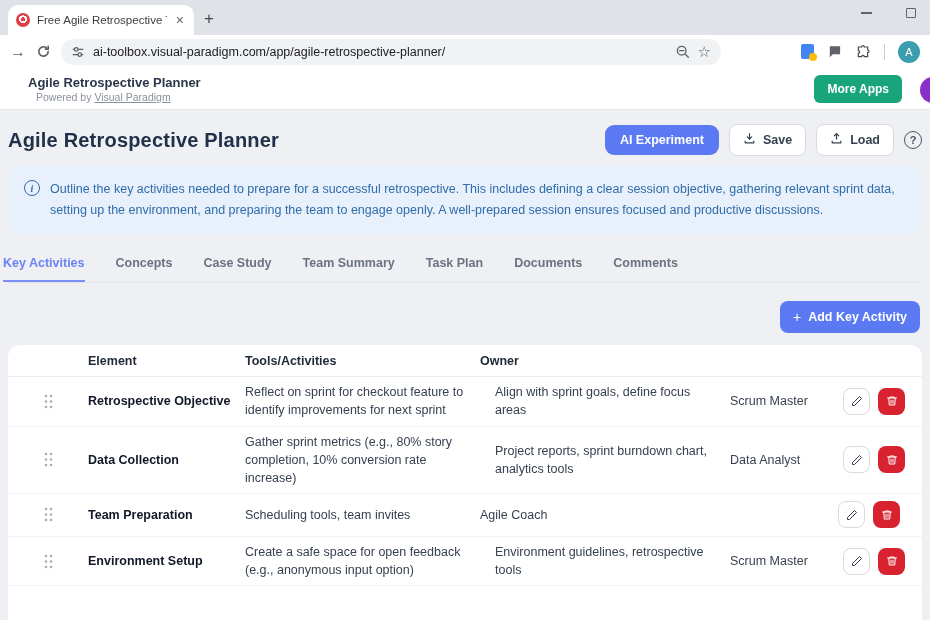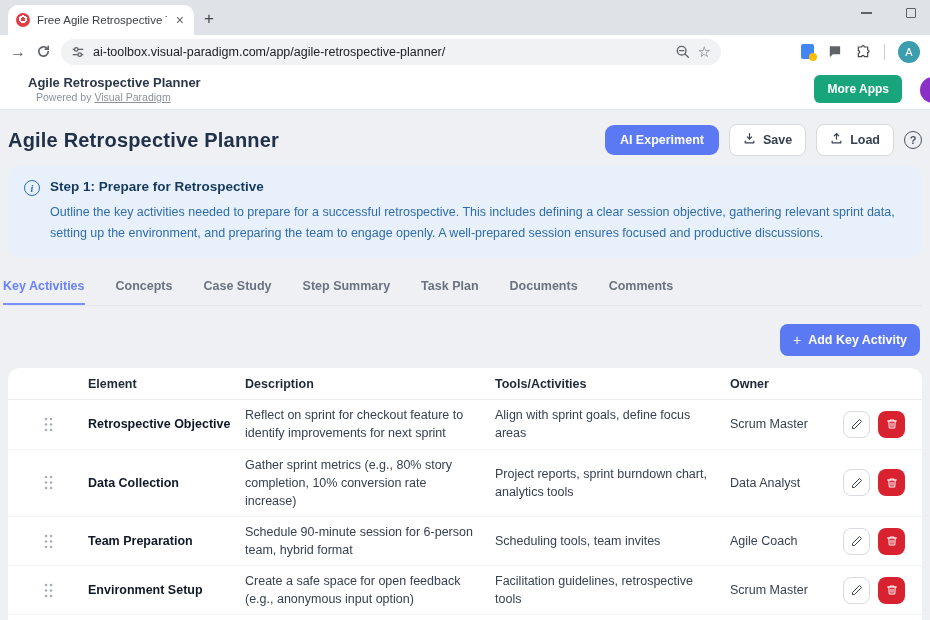--- a/index.html
+++ b/index.html
@@ -193,47 +193,45 @@
         </span>
         <span>Load</span>
       </button>
       <span class="help-circle">?</span>
     </div>
   </div>
 
   <div class="infobox">
     <span class="info-ic">i</span>
     <div>
-      <div class="info-title">Step 1: Prepare for Retrospective</div>
       <div class="info-body">Outline the key activities needed to prepare for a successful retrospective. This includes defining a clear session objective, gathering relevant sprint data, setting up the environment, and preparing the team to engage openly. A well-prepared session ensures focused and productive discussions.</div>
     </div>
   </div>
 
   <div class="tabs">
     <span class="tabitem active">Key Activities</span>
     <span class="tabitem">Concepts</span>
     <span class="tabitem">Case Study</span>
-    <span class="tabitem">Step Summary</span>
+    <span class="tabitem">Team Summary</span>
     <span class="tabitem">Task Plan</span>
     <span class="tabitem">Documents</span>
     <span class="tabitem">Comments</span>
   </div>
 
   <div class="addrow">
     <button class="btn-add">
       <span class="plus">+</span>
       <span>Add Key Activity</span>
     </button>
   </div>
 
   <div class="card">
     <div class="thead">
       <div class="c-handle"></div>
       <div class="c-element th">Element</div>
-      <div class="c-desc th">Description</div>
       <div class="c-tools th">Tools/Activities</div>
       <div class="c-owner th">Owner</div>
       <div class="c-actions"></div>
     </div>
 
     <div class="trow">
       <div class="c-handle drag">
         <svg width="9" height="15" viewBox="0 0 9 15" fill="#a7adb7">
             <circle cx="2" cy="2" r="1.3"></circle>
             <circle cx="7" cy="2" r="1.3"></circle>
@@ -301,21 +299,20 @@
         <svg width="9" height="15" viewBox="0 0 9 15" fill="#a7adb7">
             <circle cx="2" cy="2" r="1.3"></circle>
             <circle cx="7" cy="2" r="1.3"></circle>
             <circle cx="2" cy="7.5" r="1.3"></circle>
             <circle cx="7" cy="7.5" r="1.3"></circle>
             <circle cx="2" cy="13" r="1.3"></circle>
             <circle cx="7" cy="13" r="1.3"></circle>
           </svg>
       </div>
       <div class="c-element cell-element">Team Preparation</div>
-      <div class="c-desc cell-text">Schedule 90-minute session for 6-person team, hybrid format</div>
       <div class="c-tools cell-text">Scheduling tools, team invites</div>
       <div class="c-owner cell-text">Agile Coach</div>
       <div class="c-actions">
         <button class="btn-edit">
             <svg width="12" height="12" viewBox="0 0 24 24" fill="none" stroke="#374151" stroke-width="2">
               <path d="M17 3l4 4L7 21H3v-4L17 3z"></path>
             </svg>
           </button>
         <button class="btn-del">
             <svg width="12" height="12" viewBox="0 0 24 24" fill="none" stroke="#fff" stroke-width="2" stroke-linecap="round">
@@ -334,21 +331,21 @@
             <circle cx="2" cy="2" r="1.3"></circle>
             <circle cx="7" cy="2" r="1.3"></circle>
             <circle cx="2" cy="7.5" r="1.3"></circle>
             <circle cx="7" cy="7.5" r="1.3"></circle>
             <circle cx="2" cy="13" r="1.3"></circle>
             <circle cx="7" cy="13" r="1.3"></circle>
           </svg>
       </div>
       <div class="c-element cell-element">Environment Setup</div>
       <div class="c-desc cell-text">Create a safe space for open feedback (e.g., anonymous input option)</div>
-      <div class="c-tools cell-text">Facilitation guidelines, retrospective tools</div>
+      <div class="c-tools cell-text">Environment guidelines, retrospective tools</div>
       <div class="c-owner cell-text">Scrum Master</div>
       <div class="c-actions">
         <button class="btn-edit">
             <svg width="12" height="12" viewBox="0 0 24 24" fill="none" stroke="#374151" stroke-width="2">
               <path d="M17 3l4 4L7 21H3v-4L17 3z"></path>
             </svg>
           </button>
         <button class="btn-del">
             <svg width="12" height="12" viewBox="0 0 24 24" fill="none" stroke="#fff" stroke-width="2" stroke-linecap="round">
               <path d="M3 6h18"></path>

